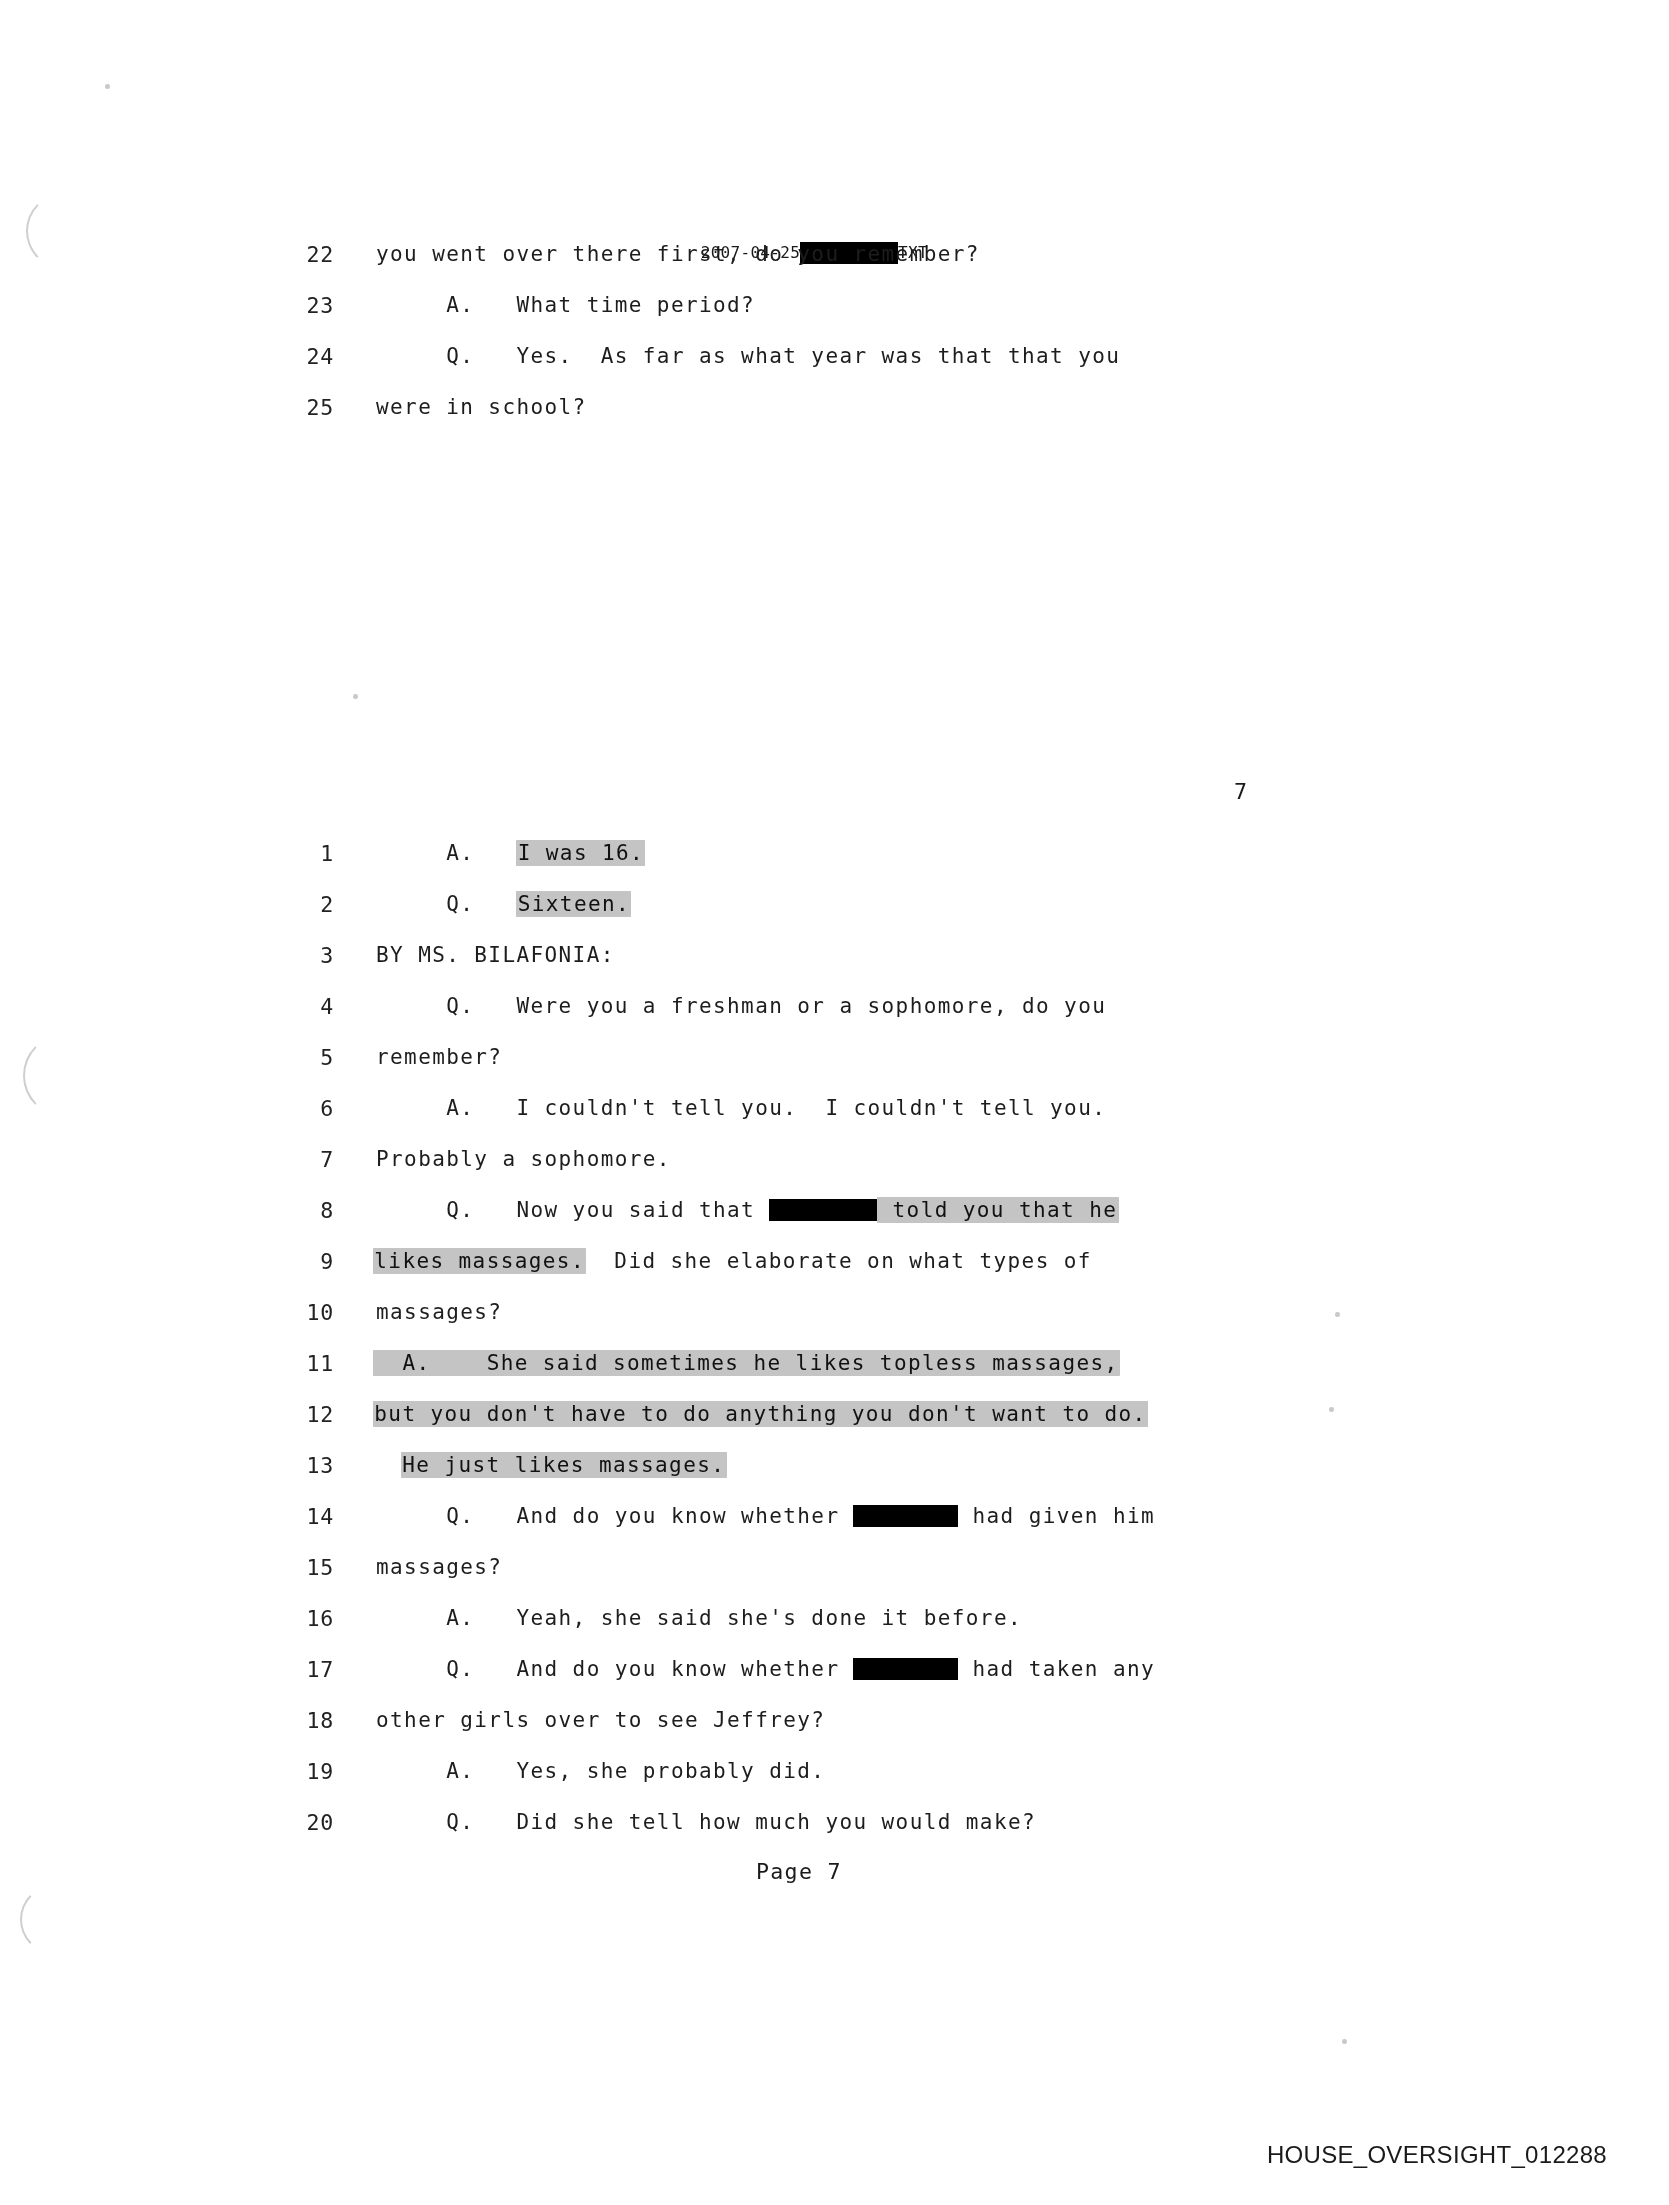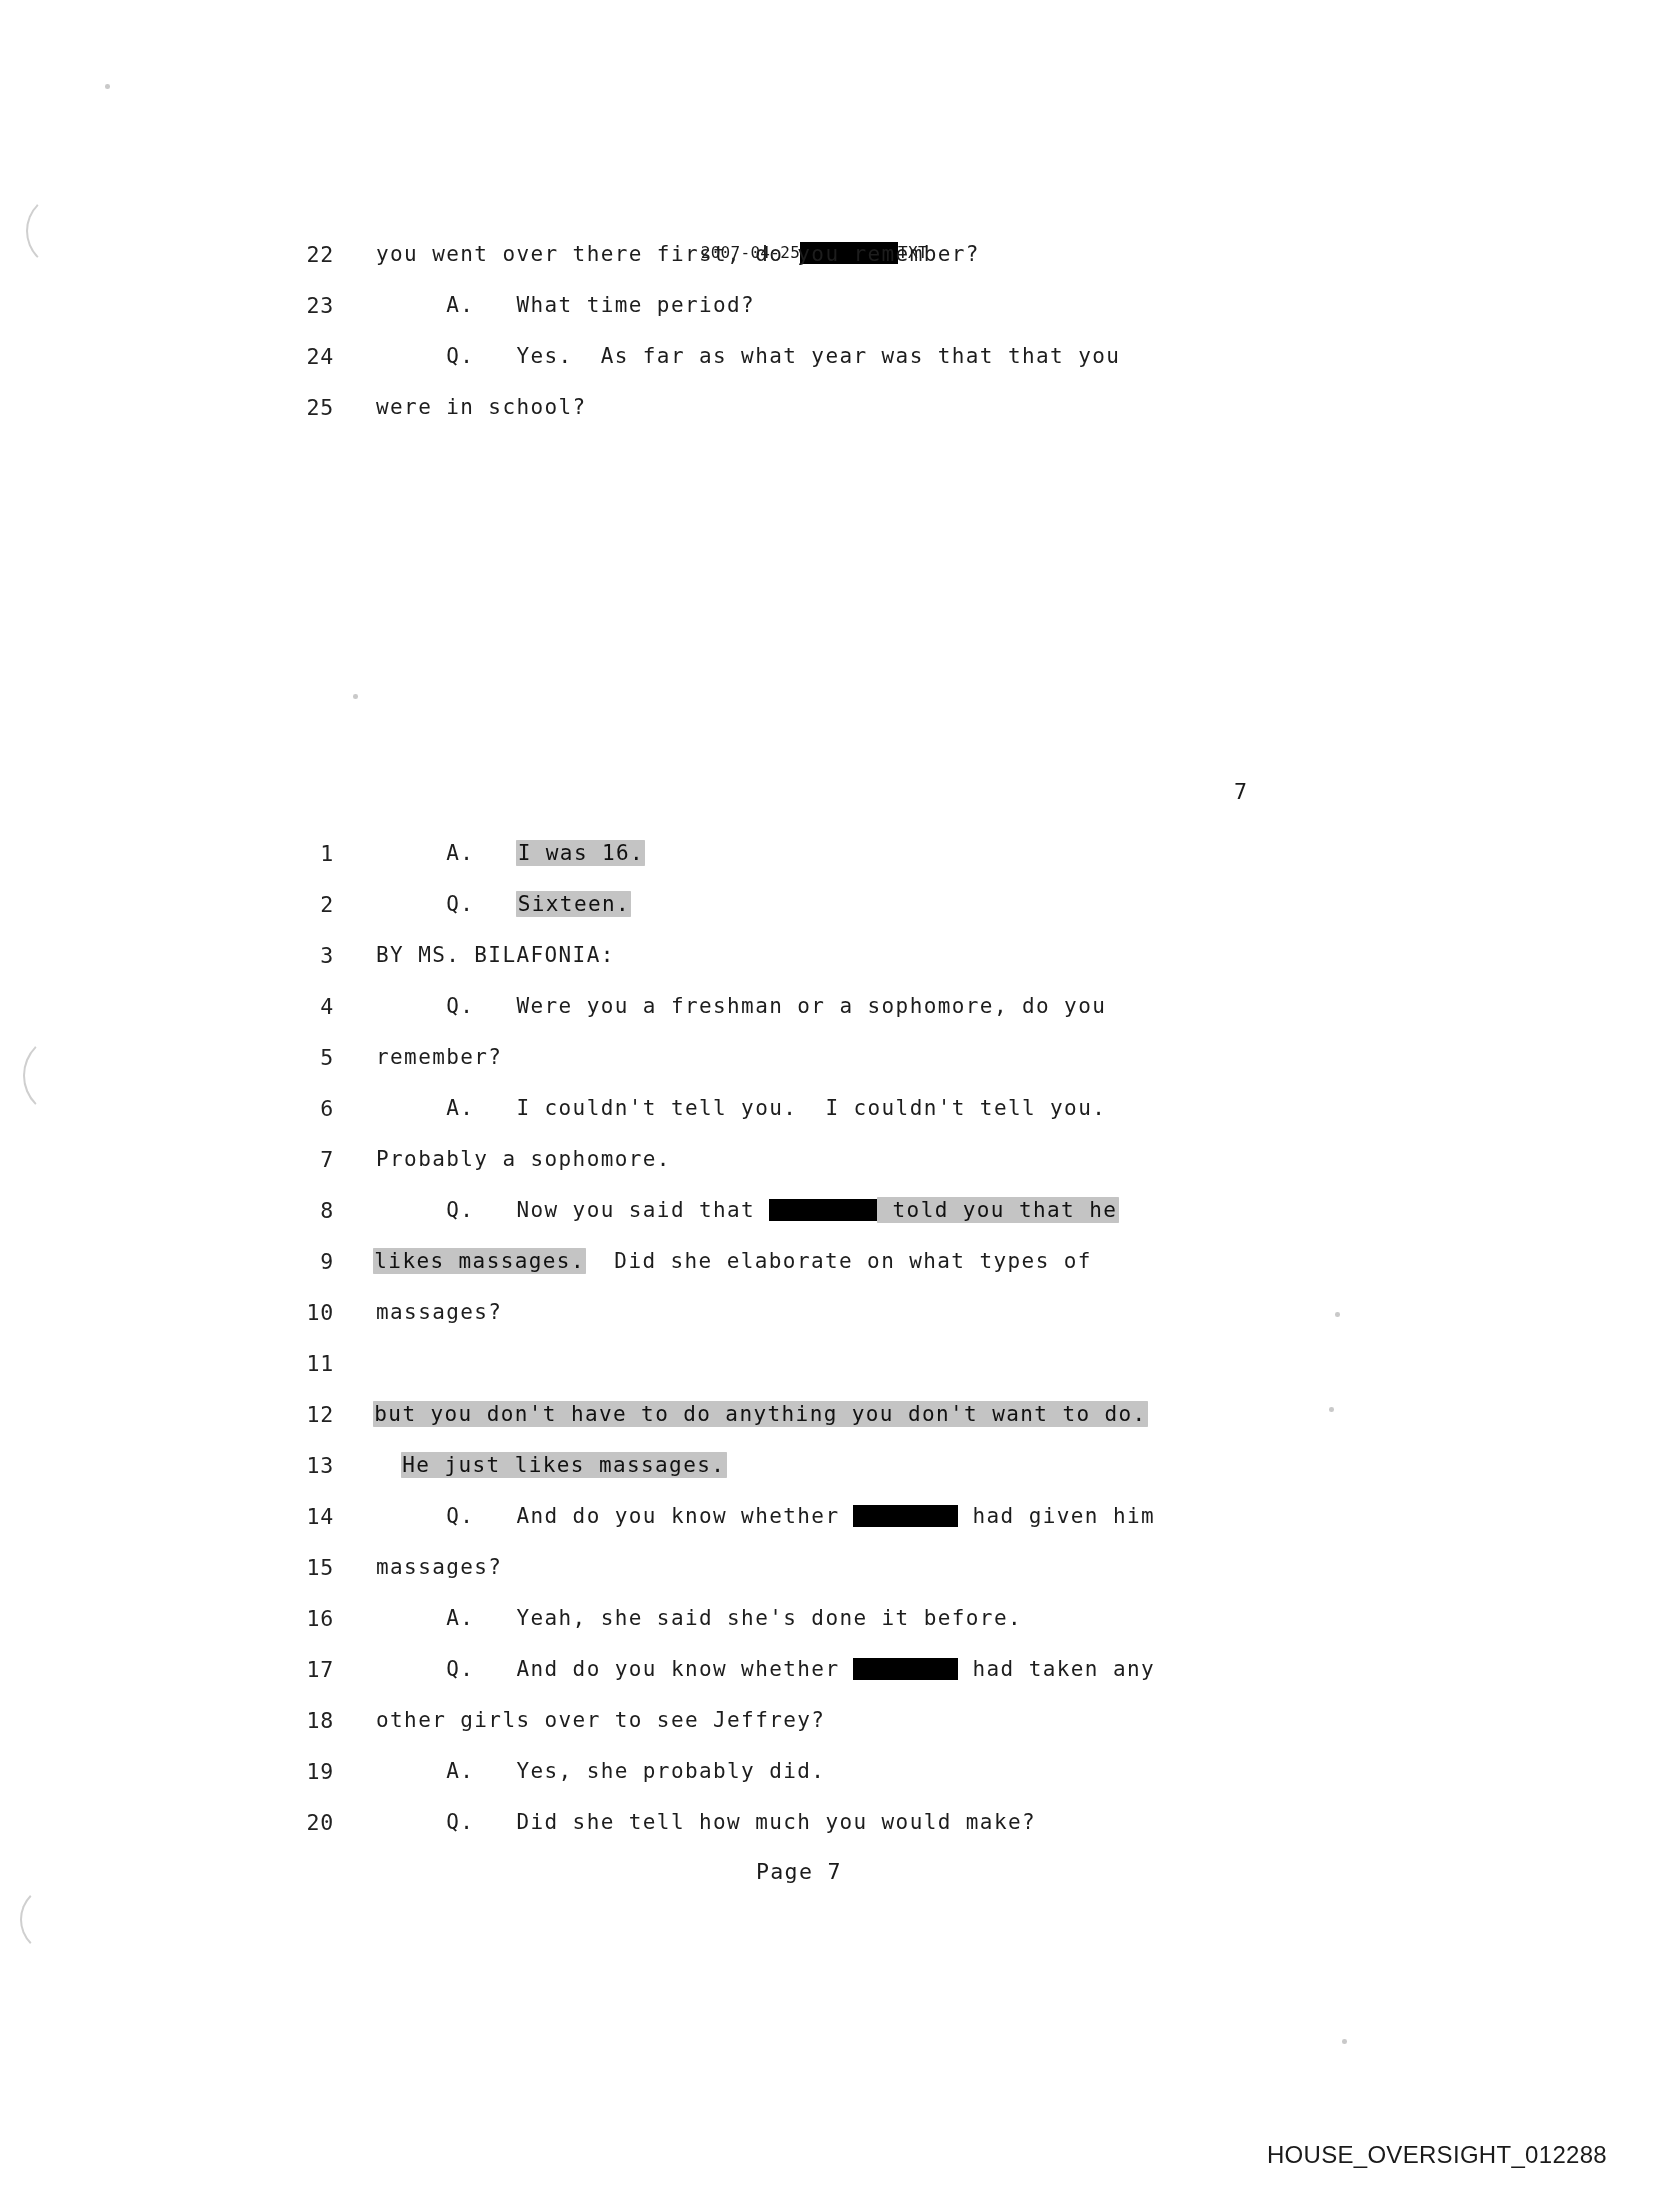--- a/index.html
+++ b/index.html
@@ -195,20 +195,21 @@
       <span class="ltext" style="left:373px;"><span class="hl">likes massages.</span><span>  Did she elaborate on what types of</span></span>
     </div>
 
     <div class="line">
       <span class="lnum">10</span>
       <span class="ltext">massages?</span>
     </div>
 
     <div class="line">
       <span class="lnum">11</span>
+      <span class="ltext" style="left:373px;"><span class="hl">  A.    She said sometimes he likes topless massages,</span></span>
     </div>
 
     <div class="line">
       <span class="lnum">12</span>
       <span class="ltext" style="left:373px;"><span class="hl">but you don't have to do anything you don't want to do.</span></span>
     </div>
 
     <div class="line">
       <span class="lnum">13</span>
       <span class="ltext" style="left:373px;padding-left:28px;"><span class="hl">He just likes massages.</span></span>

